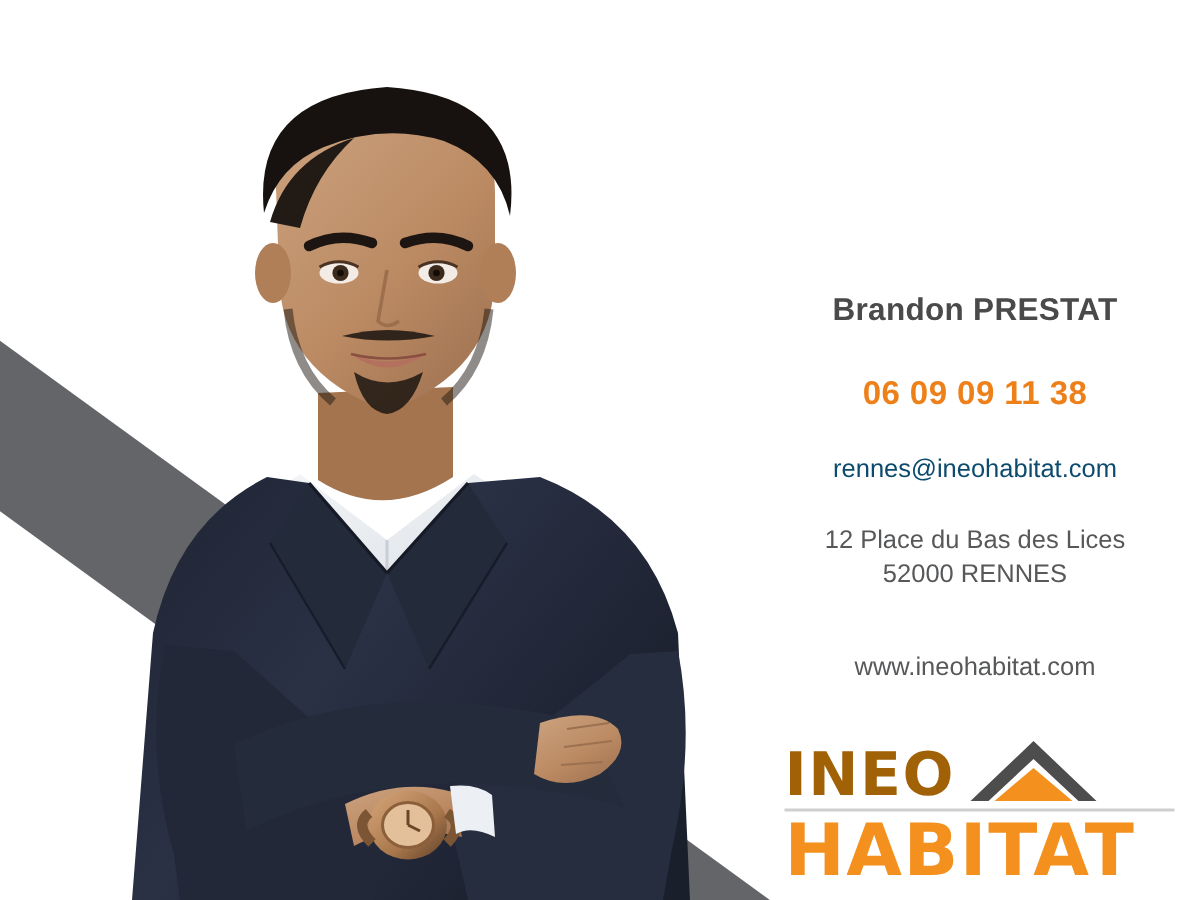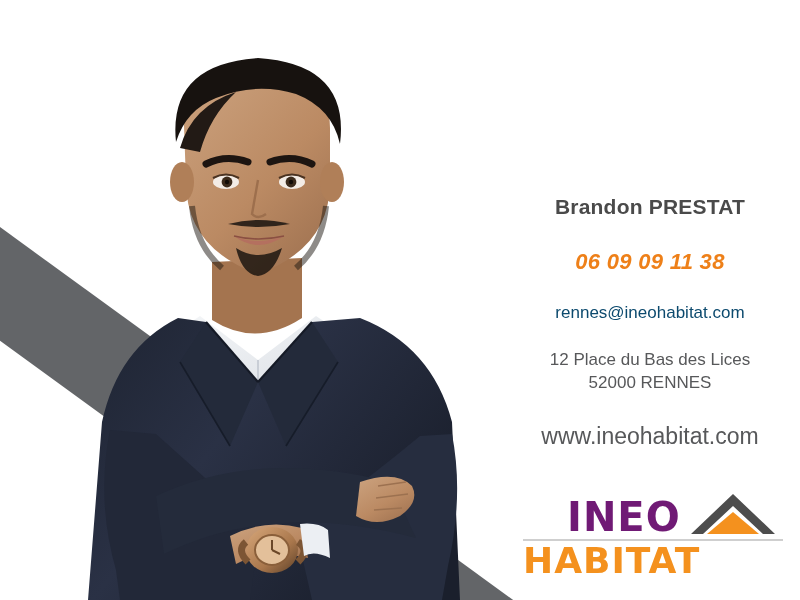--- a/index.html
+++ b/index.html
@@ -78,70 +78,68 @@
     color: #4a4a4a;
     letter-spacing: 0.2px;
     margin-bottom: 30px;
   }
   #contact-phone {
     font-size: 22px;
     font-weight: bold;
     color: #ee8019;
     letter-spacing: 0.3px;
     margin-bottom: 28px;
-    font-style: italic;
   }
   #contact-email {
     font-size: 17px;
     color: #0c4a6e;
     margin-bottom: 26px;
   }
   #contact-address {
     font-size: 17px;
     color: #57585a;
     line-height: 1.35;
-    margin-bottom: 28px;
+    margin-bottom: 40px;
   }
   #contact-website {
-    font-size: 23px;
+    font-size: 17px;
     color: #57585a;
   }
 
   
   #logo {
     position: absolute;
     left: 523px;
     top: 492px;
     width: 260px;
     z-index: 5;
   }
   #logo-row-top {
     display: flex;
     align-items: flex-end;
     gap: 6px;
   }
   #logo-ineo {
     font-family: "DejaVu Sans", sans-serif;
     font-size: 40px;
     font-weight: bold;
-    color: #701a75;
+    color: #a16207;
     letter-spacing: 1px;
     line-height: 0.95;
-    margin-left: 44px;
   }
   #logo-roof-icon { display: block; }
   #logo-divider {
     height: 2px;
     background: #cfcfcf;
     margin: 3px 0 2px 0;
     width: 260px;
   }
   #logo-habitat {
     font-family: "DejaVu Sans", sans-serif;
-    font-size: 36px;
+    font-size: 48px;
     font-weight: bold;
     color: #f4911e;
     letter-spacing: 1px;
     line-height: 1;
   }
 </style>
 </head>
 <body>
 
 <div id="card">

